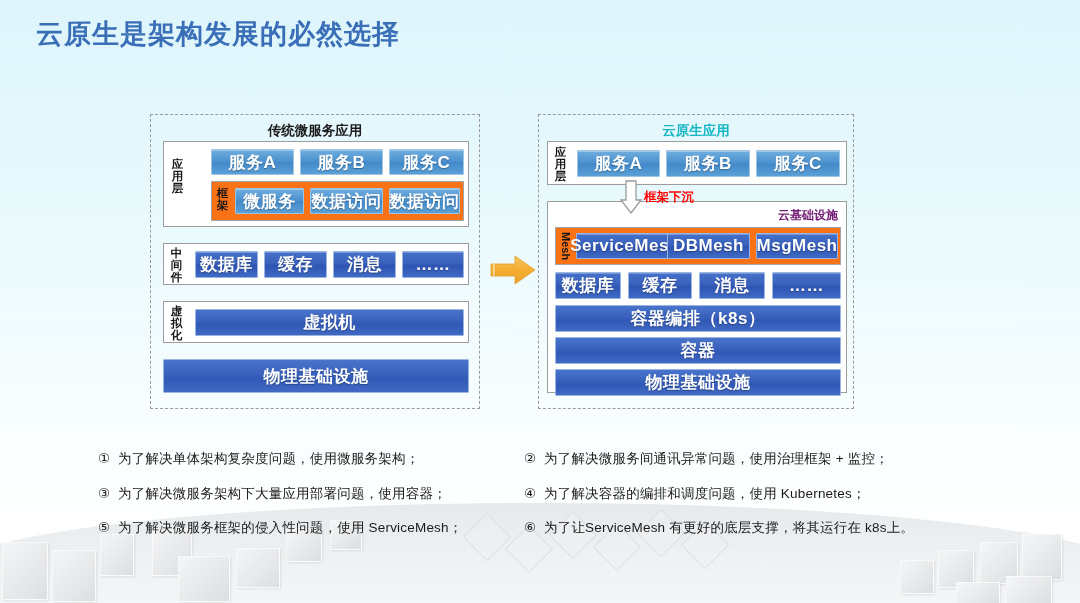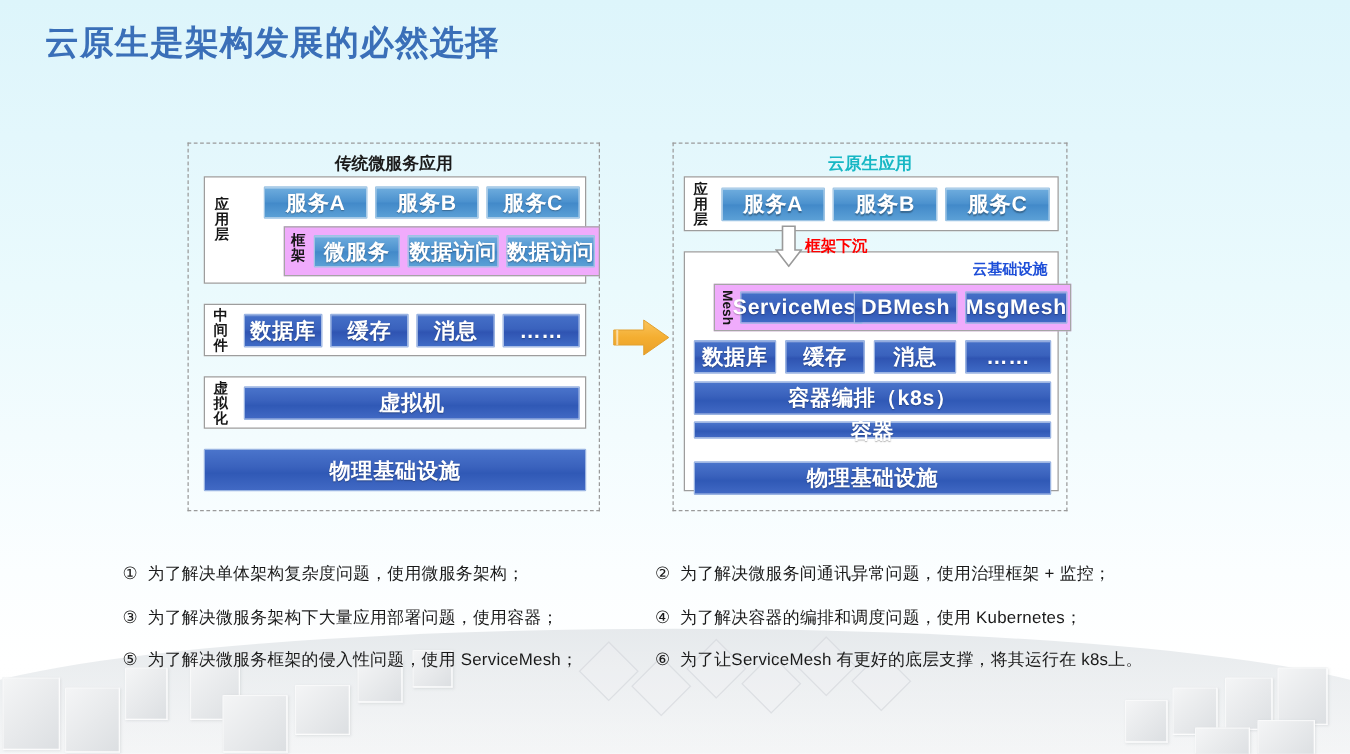--- a/index.html
+++ b/index.html
@@ -139,30 +139,29 @@
   }
   
   .blk.bar {
     background: linear-gradient(to bottom, #4a74cb 0%, #3a62bd 42%, #3059b6 58%, #4169c4 100%);
     border: 1px solid #9ab4e2;
   }
 
   .inner-frame {
     position: absolute;
     border: 1.2px solid #a5a5a5;
-    background: #f0abfc;
-    margin-left: 16px;
+    background: #f97316;
   }
 
   
   .group-caption {
     position: absolute;
     font-size: 12px;
     font-weight: bold;
-    color: #1d4ed8;
+    color: #701a75;
     white-space: nowrap;
   }
 
   
   .arrow-orange {
     position: absolute;
     left: 489px;
     top: 253px;
     width: 48px;
     height: 34px;
@@ -319,21 +318,21 @@
       <div class="blk deep" style="left:111px; top:5px; width:83px; height:26px;">DBMesh</div>
       <div class="blk deep" style="left:200px; top:5px; width:82px; height:26px;">MsgMesh</div>
     </div>
 
     <div class="blk deep" style="left:7px; top:70px; width:66px; height:27px;">数据库</div>
     <div class="blk deep" style="left:80px; top:70px; width:64px; height:27px;">缓存</div>
     <div class="blk deep" style="left:151px; top:70px; width:66px; height:27px;">消息</div>
     <div class="blk deep" style="left:224px; top:70px; width:69px; height:27px;">……</div>
 
     <div class="blk bar" style="left:7px; top:103px; width:286px; height:27px;">容器编排（k8s）</div>
-    <div class="blk bar" style="left:7px; top:135px; width:286px; height:14px;">容器</div>
+    <div class="blk bar" style="left:7px; top:135px; width:286px; height:27px;">容器</div>
     <div class="blk bar" style="left:7px; top:167px; width:286px; height:27px;">物理基础设施</div>
   </div>
 </div>
 
 <div class="arrow-down">
   <svg viewBox="0 0 22 34" width="22" height="34" aria-hidden="true">
     <path d="M6 1 L16 1 L16 20 L21 20 L11 33 L1 20 L6 20 Z" fill="#ffffff" stroke="#9a9a9a" stroke-width="1.3"></path>
   </svg>
 </div>
 <div class="sink-label">框架下沉</div>

